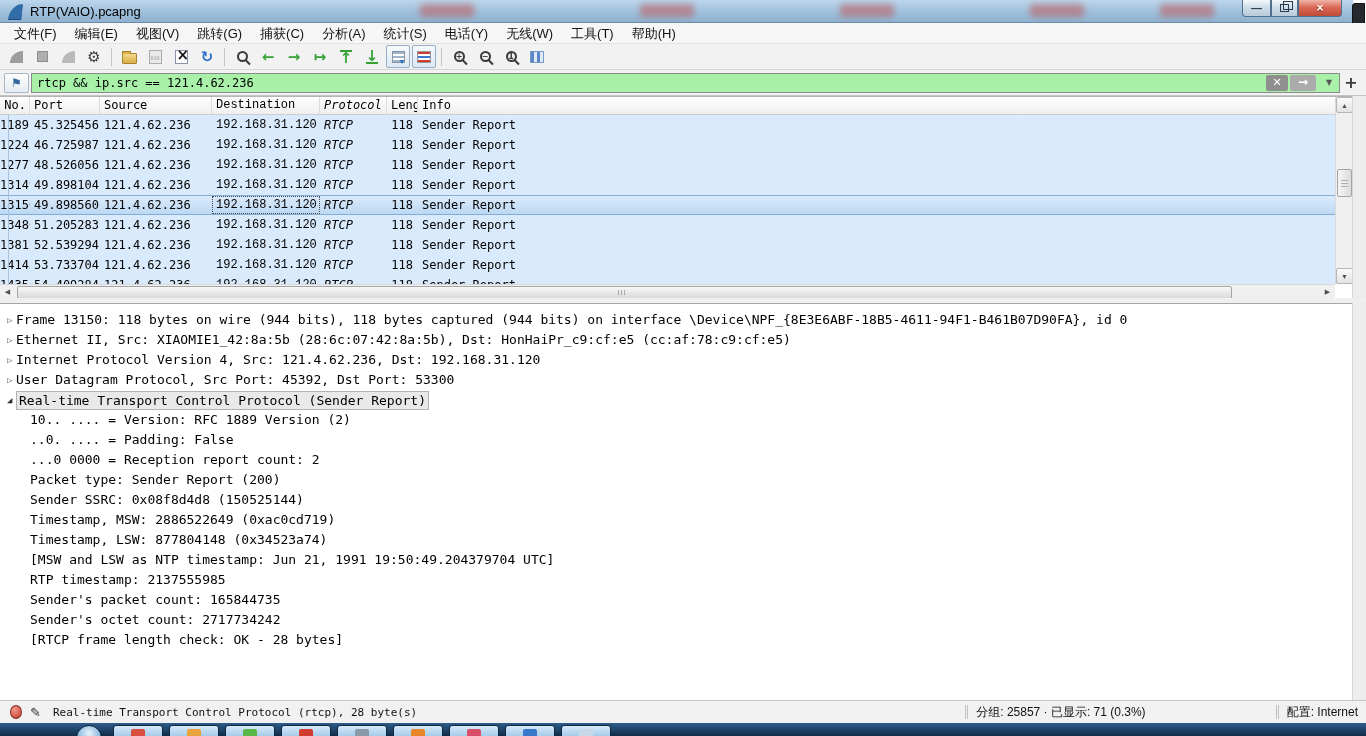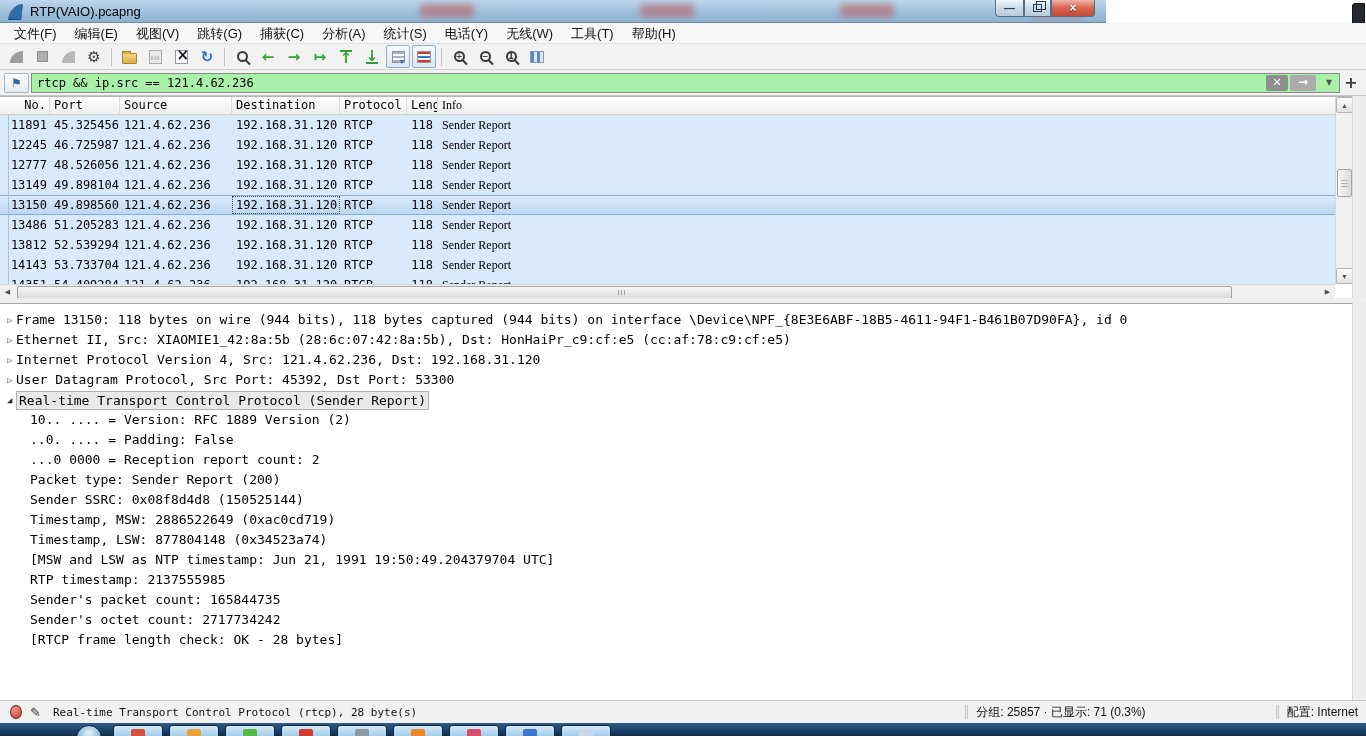--- a/index.html
+++ b/index.html
@@ -1,20 +1,20 @@
 <!DOCTYPE html>
 <html><head>
 <meta charset="utf-8">
 <style>
   * { margin:0; padding:0; box-sizing:border-box; }
   html,body { width:1366px; height:736px; overflow:hidden; }
   body { position:relative; font-family:"Liberation Sans", sans-serif; background:#fff; }
 
   
-  .titlebar { position:absolute; left:0; top:0; width:1106px; height:23px;
+  .titlebar { position:absolute; left:0; top:0; width:1353px; height:23px;
     background:linear-gradient(#bcd6ec,#9dbdd9 60%,#8fb2d0); border-bottom:1px solid #6b8aa5; overflow:hidden; }
   .smudge { position:absolute; top:4px; height:13px; width:54px; background:rgba(196,55,45,.42); filter:blur(3px); border-radius:3px; }
   .app-fin { position:absolute; left:9px; top:4px; width:13px; height:15px; background:#2f6ca8;
     border-radius:100% 0 0 0; transform:skewX(-6deg); box-shadow:0 1px 0 #1d4a78; }
   .title-text { position:absolute; left:30px; top:4px; font-size:13px; color:#000; }
   .winbtns { position:absolute; right:11px; top:0; display:flex; }
   .wbtn { height:17px; border:1px solid #50708c; border-top:none; display:flex; align-items:center; justify-content:center;
     background:linear-gradient(#f4f8fb,#cfdde9 45%,#b8cbdb); color:#2a3d4f; font-size:11px; font-weight:bold; }
   .wbtn.min { width:29px; border-radius:0 0 0 4px; }
   .wbtn.max { width:27px; }
@@ -85,27 +85,27 @@
   
   .plist { position:absolute; left:0; top:96px; width:1366px; height:202px; background:#fff; border-top:1px solid #b5b5b5; }
   .phead { position:absolute; left:0; top:0; width:1335px; height:18px; display:flex;
     background:linear-gradient(#fefefe,#efefef); border-bottom:1px solid #cfcfcf;
     font:12px/17px "DejaVu Sans Mono", monospace; color:#000; }
   .hc { border-right:1px solid #dcdcdc; padding-left:4px; overflow:hidden; white-space:nowrap; }
   .rowswrap { position:absolute; left:0; top:18px; width:1335px; height:169px; overflow:hidden; background:#fff; }
   .rowswrap::before { content:""; position:absolute; left:8px; top:0; bottom:0; border-left:1px solid #a9c3dc; }
   .prow { display:flex; height:20px; background:#d9eafc; font:12px/20px "DejaVu Sans Mono", monospace; color:#000; }
   .c { overflow:hidden; white-space:nowrap; padding-left:4px; }
-  .c-no   { width:50px; text-align:right; padding:0 3px 0 0; }
+  .c-no   { width:30px; text-align:right; padding:0 3px 0 0; }
   .c-time { width:70px; }
   .c-src  { width:112px; }
-  .c-dst  { width:108px; }
-  .c-proto{ width:67px; }
+  .c-dst  { width:108px;font-family:Liberation Mono, monospace; }
+  .c-proto{ width:67px;font-style:italic; }
   .c-len  { width:31px; text-align:right; padding:0 5px 0 0; }
-  .c-info { flex:1;font-family:Liberation Serif, serif; }
+  .c-info { flex:1; }
   .prow.sel { background:linear-gradient(#dcebfc,#bcd8f2); border-top:1px solid #84aed6; border-bottom:1px solid #84aed6; line-height:18px; }
   .prow.sel .c-dst { outline:1px dotted #4a4a4a; outline-offset:-1px; }
   
   .vscroll { position:absolute; left:1335px; top:0; width:17px; height:187px; background:#f0f0f0; border-left:1px solid #d9d9d9; }
   .sbtn { position:absolute; left:0; width:17px; height:16px; background:linear-gradient(#fbfbfb,#e3e3e3);
     border:1px solid #b5b5b5; border-radius:2px; color:#505050; font-size:7px; text-align:center; line-height:15px; }
   .vs-up { top:0; } .vs-dn { bottom:0; }
   .vthumb { position:absolute; left:1px; top:72px; width:15px; height:28px; background:linear-gradient(90deg,#f6f6f6,#dcdcdc);
     border:1px solid #a4a4a4; border-radius:2px; }
   .vthumb::after { content:""; position:absolute; left:3px; right:3px; top:10px; height:7px;

